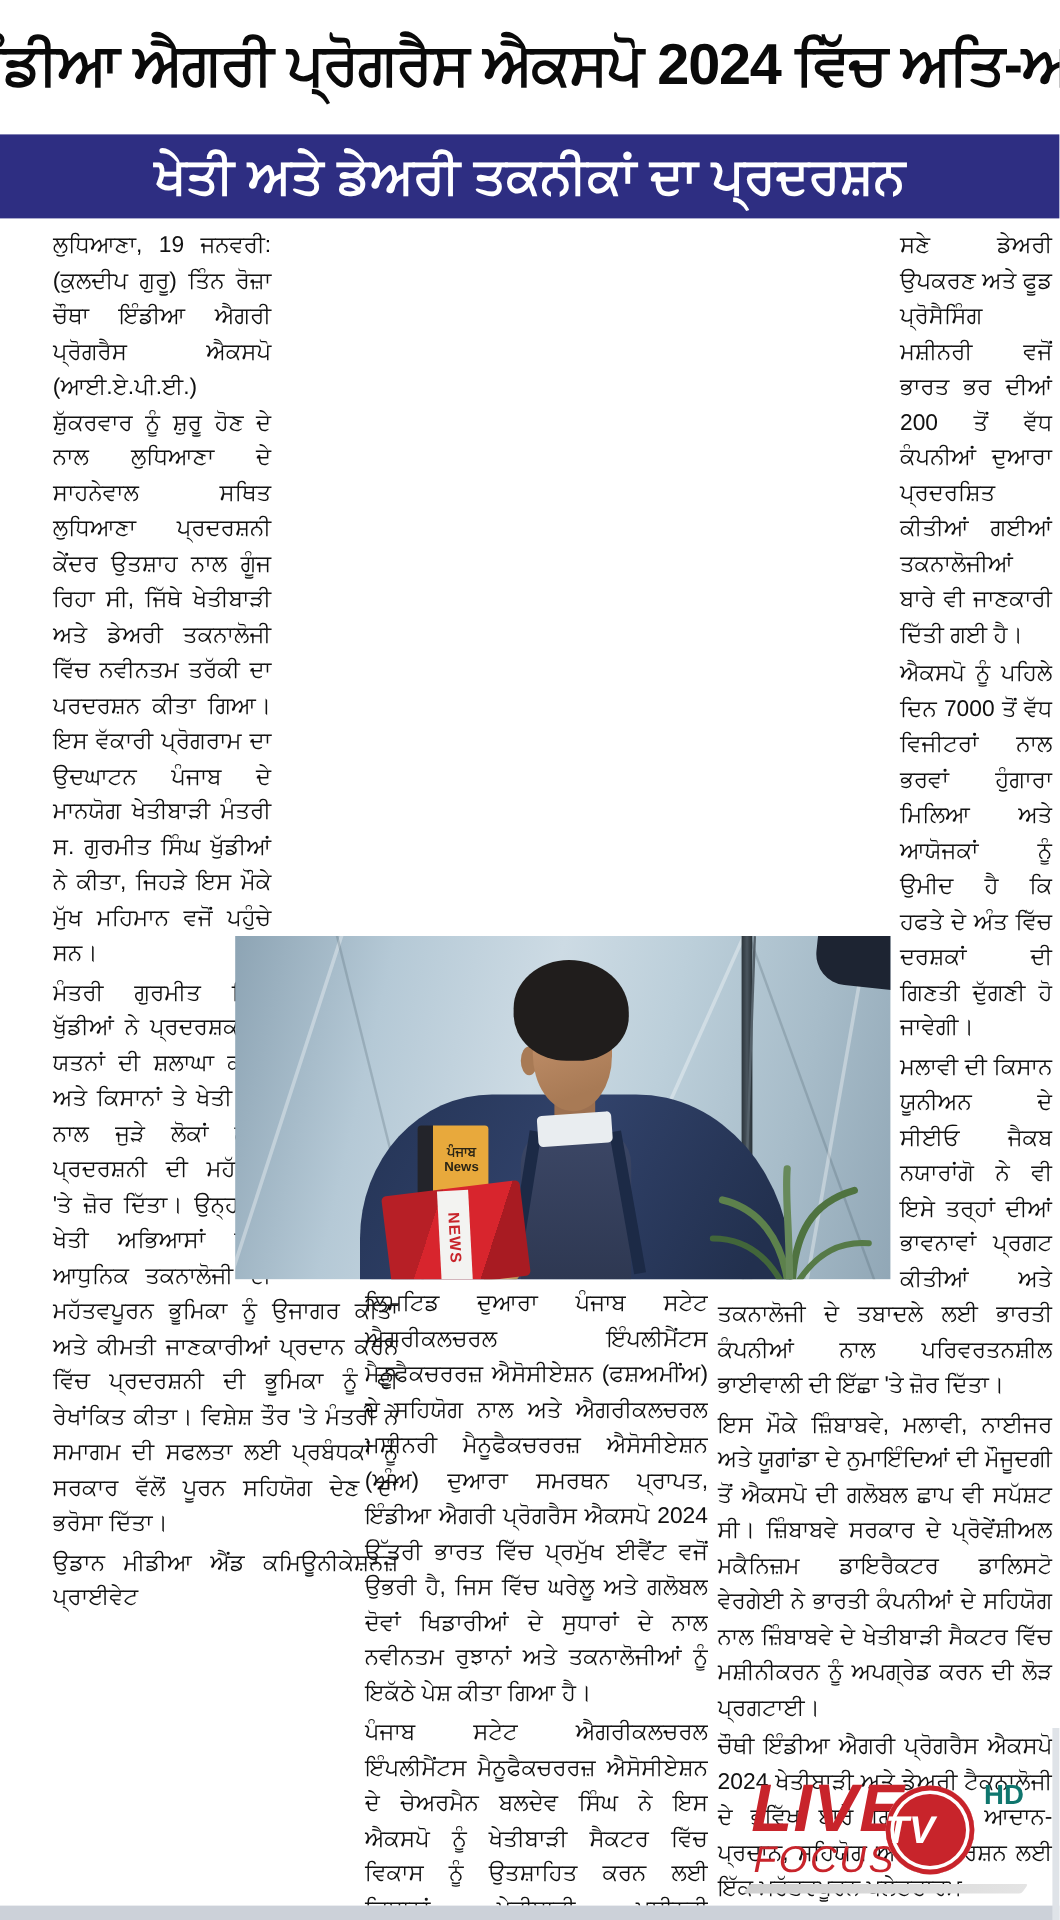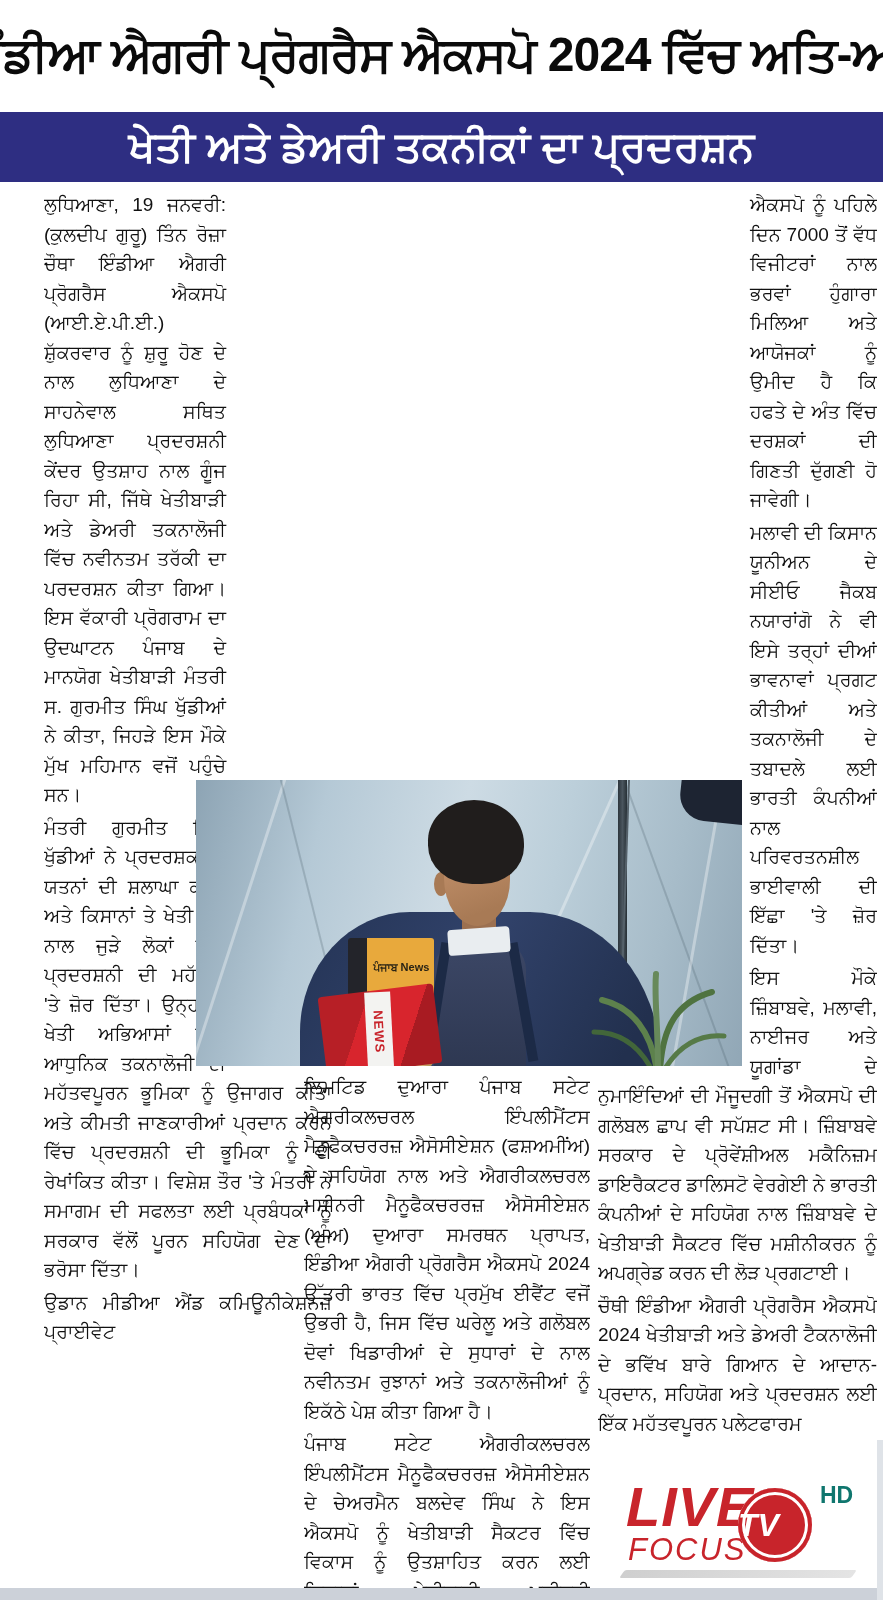--- a/index.html
+++ b/index.html
@@ -50,21 +50,21 @@
   .man-collar{position:absolute;left:252px;top:148px;width:62px;height:26px;background:#e9edf0;transform:rotate(-4deg);border-radius:4px;}
   .man-blazer{
     position:absolute;left:104px;top:132px;width:360px;height:160px;
     background:linear-gradient(120deg,#27375a 10%,#31426a 45%,#22304e 90%);
     border-radius:110px 130px 0 0 / 120px 150px 0 0;
   }
   .man-sweater{position:absolute;left:238px;top:160px;width:92px;height:126px;background:linear-gradient(#3c4766,#2e3852);border-radius:30px 30px 0 0;}
   .man-lapel{position:absolute;left:236px;top:162px;width:10px;height:120px;background:#1c2a46;transform:rotate(9deg);}
   .man-lapel.right{left:322px;transform:rotate(-10deg);}
   .mic-flag{
-    position:absolute;left:152px;top:158px;width:86px;height:58px;
+    position:absolute;left:152px;top:158px;width:59px;height:58px;
     background:linear-gradient(90deg,#23242a 0 22%,#e8a93c 22%);
     border-radius:3px;display:flex;align-items:center;justify-content:flex-end;
   }
   .mic-flag-label{width:76%;text-align:center;font-size:11px;font-weight:bold;color:#2a2415;line-height:13px;}
   .gold-mic{position:absolute;left:196px;top:206px;width:30px;height:86px;background:linear-gradient(90deg,#b28a4e,#e2c189 45%,#a77f44);border-radius:14px 14px 6px 6px;transform:rotate(-18deg);}
   .gold-mic-band{position:absolute;left:193px;top:214px;width:34px;height:10px;background:#d7d9da;transform:rotate(-18deg);border-radius:3px;}
   .red-cube{
     position:absolute;left:126px;top:210px;width:116px;height:80px;
     background:linear-gradient(115deg,#b71f26 0 34%,#d8252d 34% 72%,#a81b22 72%);
     transform:rotate(-7deg);border-radius:4px;
@@ -106,20 +106,21 @@
 
 <div class="col" id="col2">
   <div class="spacer-full"></div>
   <p>ਲਿਮਟਿਡ ਦੁਆਰਾ ਪੰਜਾਬ ਸਟੇਟ ਐਗਰੀਕਲਚਰਲ ਇੰਪਲੀਮੈਂਟਸ ਮੈਨੂਫੈਕਚਰਰਜ਼ ਐਸੋਸੀਏਸ਼ਨ (ਫਸ਼ਅਮੀਂਅ) ਦੇ ਸਹਿਯੋਗ ਨਾਲ ਅਤੇ ਐਗਰੀਕਲਚਰਲ ਮਸ਼ੀਨਰੀ ਮੈਨੂਫੈਕਚਰਰਜ਼ ਐਸੋਸੀਏਸ਼ਨ (ਅੰਅ) ਦੁਆਰਾ ਸਮਰਥਨ ਪ੍ਰਾਪਤ, ਇੰਡੀਆ ਐਗਰੀ ਪ੍ਰੋਗਰੈਸ ਐਕਸਪੋ 2024 ਉੱਤਰੀ ਭਾਰਤ ਵਿੱਚ ਪ੍ਰਮੁੱਖ ਈਵੈਂਟ ਵਜੋਂ ਉਭਰੀ ਹੈ, ਜਿਸ ਵਿੱਚ ਘਰੇਲੂ ਅਤੇ ਗਲੋਬਲ ਦੋਵਾਂ ਖਿਡਾਰੀਆਂ ਦੇ ਸੁਧਾਰਾਂ ਦੇ ਨਾਲ ਨਵੀਨਤਮ ਰੁਝਾਨਾਂ ਅਤੇ ਤਕਨਾਲੋਜੀਆਂ ਨੂੰ ਇਕੱਠੇ ਪੇਸ਼ ਕੀਤਾ ਗਿਆ ਹੈ।</p>
   <p>ਪੰਜਾਬ ਸਟੇਟ ਐਗਰੀਕਲਚਰਲ ਇੰਪਲੀਮੈਂਟਸ ਮੈਨੂਫੈਕਚਰਰਜ਼ ਐਸੋਸੀਏਸ਼ਨ ਦੇ ਚੇਅਰਮੈਨ ਬਲਦੇਵ ਸਿੰਘ ਨੇ ਇਸ ਐਕਸਪੋ ਨੂੰ ਖੇਤੀਬਾੜੀ ਸੈਕਟਰ ਵਿੱਚ ਵਿਕਾਸ ਨੂੰ ਉਤਸ਼ਾਹਿਤ ਕਰਨ ਲਈ ਕਿਸਾਨਾਂ, ਖੇਤੀਬਾੜੀ ਮਸ਼ੀਨਰੀ ਨਿਰਮਾਤਾਵਾਂ, ਨੀਤੀ ਨਿਰਮਾਤਾਵਾਂ ਅਤੇ ਸਪੇਅਰ ਪਾਰਟਸ ਉਦਯੋਗ ਨੂੰ ਇੱਕਜੁੱਟ ਕਰਨ ਵਾਲਾ ਇੱਕ ਵਿਲੱਖਣ ਪਲੇਟਫਾਰਮ ਦੱਸਿਆ।</p>
 
 </div>
 
 <div class="col" id="col3">
   <div class="spacer-l"></div>
+  <p>ਸਣੇ ਡੇਅਰੀ ਉਪਕਰਣ ਅਤੇ ਫੂਡ ਪ੍ਰੋਸੈਸਿੰਗ ਮਸ਼ੀਨਰੀ ਵਜੋਂ ਭਾਰਤ ਭਰ ਦੀਆਂ 200 ਤੋਂ ਵੱਧ ਕੰਪਨੀਆਂ ਦੁਆਰਾ ਪ੍ਰਦਰਸ਼ਿਤ ਕੀਤੀਆਂ ਗਈਆਂ ਤਕਨਾਲੋਜੀਆਂ ਬਾਰੇ ਵੀ ਜਾਣਕਾਰੀ ਦਿੱਤੀ ਗਈ ਹੈ।</p>
   <p>ਐਕਸਪੋ ਨੂੰ ਪਹਿਲੇ ਦਿਨ 7000 ਤੋਂ ਵੱਧ ਵਿਜੀਟਰਾਂ ਨਾਲ ਭਰਵਾਂ ਹੁੰਗਾਰਾ ਮਿਲਿਆ ਅਤੇ ਆਯੋਜਕਾਂ ਨੂੰ ਉਮੀਦ ਹੈ ਕਿ ਹਫਤੇ ਦੇ ਅੰਤ ਵਿੱਚ ਦਰਸ਼ਕਾਂ ਦੀ ਗਿਣਤੀ ਦੁੱਗਣੀ ਹੋ ਜਾਵੇਗੀ।</p>
   <p>ਮਲਾਵੀ ਦੀ ਕਿਸਾਨ ਯੂਨੀਅਨ ਦੇ ਸੀਈਓ ਜੈਕਬ ਨਯਾਰਾਂਗੋ ਨੇ ਵੀ ਇਸੇ ਤਰ੍ਹਾਂ ਦੀਆਂ ਭਾਵਨਾਵਾਂ ਪ੍ਰਗਟ ਕੀਤੀਆਂ ਅਤੇ ਤਕਨਾਲੋਜੀ ਦੇ ਤਬਾਦਲੇ ਲਈ ਭਾਰਤੀ ਕੰਪਨੀਆਂ ਨਾਲ ਪਰਿਵਰਤਨਸ਼ੀਲ ਭਾਈਵਾਲੀ ਦੀ ਇੱਛਾ 'ਤੇ ਜ਼ੋਰ ਦਿੱਤਾ।</p>
   <p>ਇਸ ਮੌਕੇ ਜ਼ਿੰਬਾਬਵੇ, ਮਲਾਵੀ, ਨਾਈਜਰ ਅਤੇ ਯੂਗਾਂਡਾ ਦੇ ਨੁਮਾਇੰਦਿਆਂ ਦੀ ਮੌਜੂਦਗੀ ਤੋਂ ਐਕਸਪੋ ਦੀ ਗਲੋਬਲ ਛਾਪ ਵੀ ਸਪੱਸ਼ਟ ਸੀ। ਜ਼ਿੰਬਾਬਵੇ ਸਰਕਾਰ ਦੇ ਪ੍ਰੋਵੇਂਸ਼ੀਅਲ ਮਕੈਨਿਜ਼ਮ ਡਾਇਰੈਕਟਰ ਡਾਲਿਸਟੋ ਵੇਰਗੇਈ ਨੇ ਭਾਰਤੀ ਕੰਪਨੀਆਂ ਦੇ ਸਹਿਯੋਗ ਨਾਲ ਜ਼ਿੰਬਾਬਵੇ ਦੇ ਖੇਤੀਬਾੜੀ ਸੈਕਟਰ ਵਿੱਚ ਮਸ਼ੀਨੀਕਰਨ ਨੂੰ ਅਪਗ੍ਰੇਡ ਕਰਨ ਦੀ ਲੋੜ ਪ੍ਰਗਟਾਈ।</p>
   <p>ਚੌਥੀ ਇੰਡੀਆ ਐਗਰੀ ਪ੍ਰੋਗਰੈਸ ਐਕਸਪੋ 2024 ਖੇਤੀਬਾੜੀ ਅਤੇ ਡੇਅਰੀ ਟੈਕਨਾਲੋਜੀ ਦੇ ਭਵਿੱਖ ਬਾਰੇ ਗਿਆਨ ਦੇ ਆਦਾਨ-ਪ੍ਰਦਾਨ, ਸਹਿਯੋਗ ਅਤੇ ਪ੍ਰਦਰਸ਼ਨ ਲਈ ਇੱਕ ਮਹੱਤਵਪੂਰਨ ਪਲੇਟਫਾਰਮ</p>
 </div>
 
 <div class="photo">
   <div class="fold" style="left:40px;top:-20px;width:3px;height:330px;transform:rotate(18deg);"></div>
   <div class="fold dark" style="left:120px;top:-20px;width:2px;height:330px;transform:rotate(-14deg);"></div>
   <div class="fold" style="left:360px;top:-30px;width:3px;height:340px;transform:rotate(24deg);"></div>

